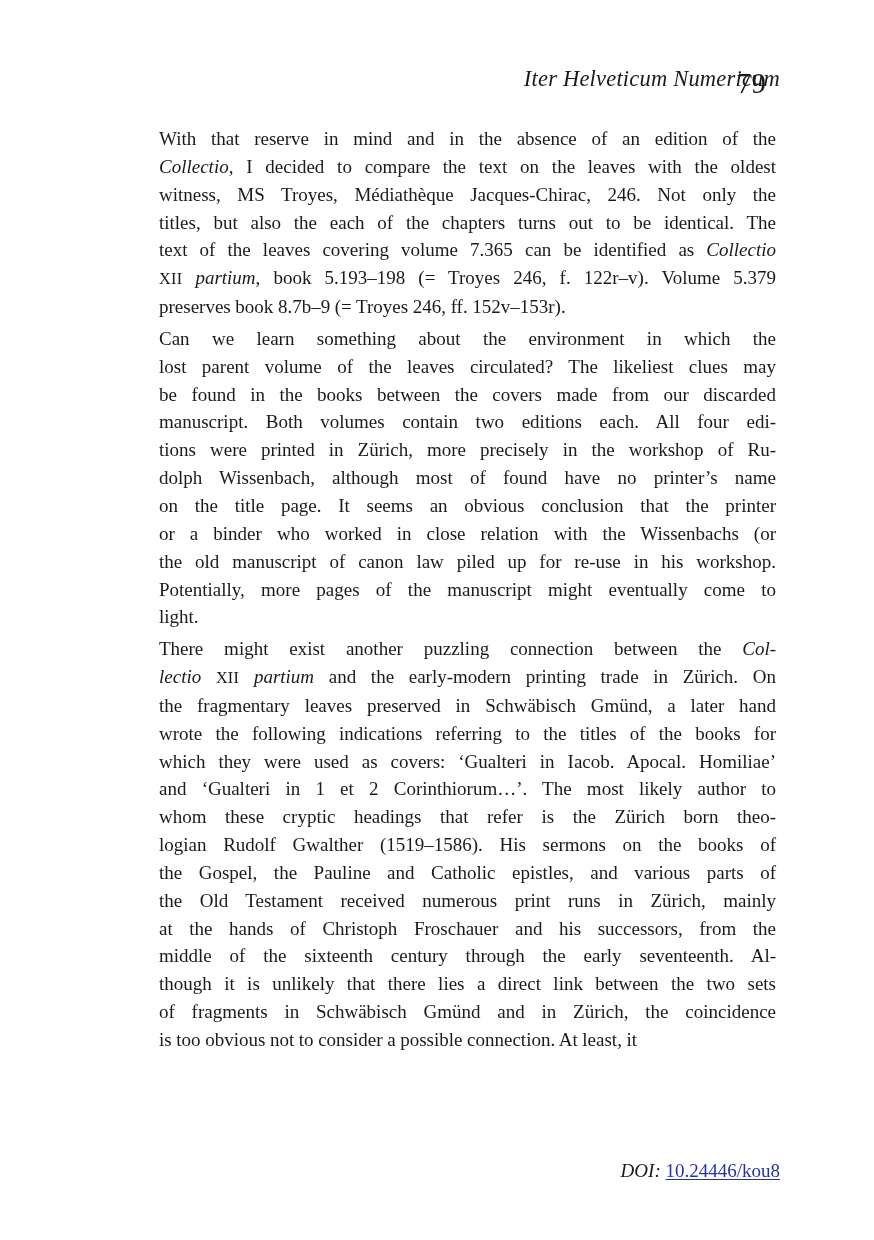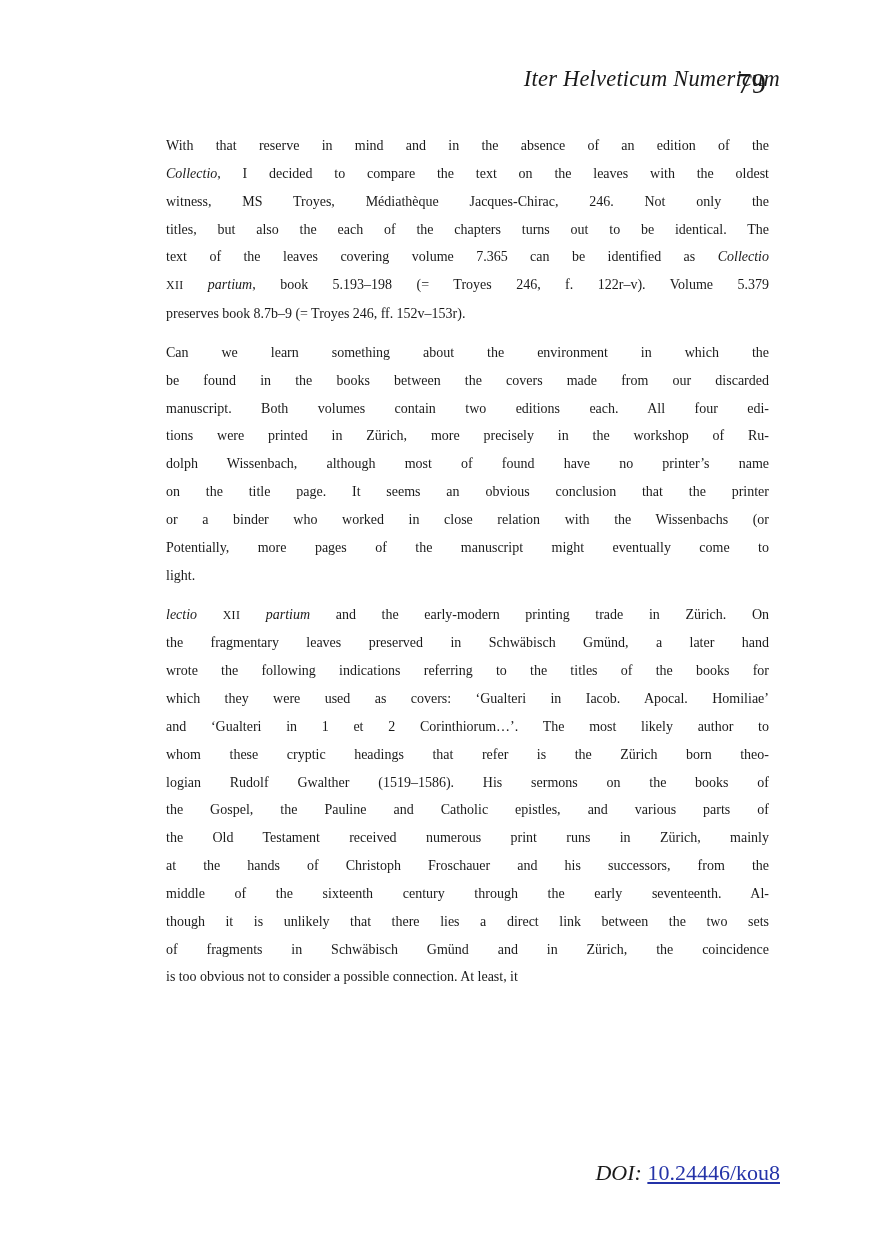--- a/index.html
+++ b/index.html
@@ -52,24 +52,24 @@
   }
 
   
   .textblock {
     position: absolute;
     left: 126px;
     top: 121px;
     width: 654px;
   }
   .para {
-    margin: 11px;
+    margin: 4px;
     text-indent: 29px;
     text-align: justify;
-    font-size: 14px;
+    font-size: 19px;
     line-height: 27.85px;
     color: #1a1a1a;
     -webkit-hyphens: none;
     hyphens: none;
     word-spacing: -0.15px;
   }
   
   .para .ln {
     display: block;
     white-space: nowrap;
@@ -90,21 +90,21 @@
   .sc {
     font-size: 0.85em;
     letter-spacing: 0.3px;
   }
 
   
   .doi {
     position: absolute;
     right: 94px;
     top: 1160px;
-    font-size: 22px;
+    font-size: 19px;
     color: #1a1a1a;
     white-space: nowrap;
   }
   .doi .doi-label {
     font-style: italic;
   }
   .doi .doi-link {
     color: #2433a8;
     text-decoration: underline;
     text-underline-offset: 1.5px;
@@ -127,31 +127,34 @@
       <span class="ln j"><i>Collectio</i><span>, I decided to compare the text on the leaves with the oldest</span></span>
       <span class="ln j"><span>witness, MS Troyes, Médiathèque Jacques-Chirac, 246. Not only the</span></span>
       <span class="ln j"><span>titles, but also the each of the chapters turns out to be identical. The</span></span>
       <span class="ln j"><span>text of the leaves covering volume 7.365 can be identified as </span><i>Collectio</i></span>
       <span class="ln j"><span class="sc">XII</span><i> partium</i><span>, book 5.193–198 (= Troyes 246, f. 122r–v). Volume 5.379</span></span>
       <span class="ln last"><span>preserves book 8.7b–9 (= Troyes 246, ff. 152v–153r).</span></span>
     </p>
 
     <p class="para">
       <span class="ln j first"><span>Can we learn something about the environment in which the</span></span>
+      <span class="ln j"><span>lost parent volume of the leaves circulated? The likeliest clues may</span></span>
       <span class="ln j"><span>be found in the books between the covers made from our discarded</span></span>
       <span class="ln j"><span>manuscript. Both volumes contain two editions each. All four edi-</span></span>
       <span class="ln j"><span>tions were printed in Zürich, more precisely in the workshop of Ru-</span></span>
       <span class="ln j"><span>dolph Wissenbach, although most of found have no printer’s name</span></span>
       <span class="ln j"><span>on the title page. It seems an obvious conclusion that the printer</span></span>
       <span class="ln j"><span>or a binder who worked in close relation with the Wissenbachs (or</span></span>
+      <span class="ln j"><span>the old manuscript of canon law piled up for re-use in his workshop.</span></span>
       <span class="ln j"><span>Potentially, more pages of the manuscript might eventually come to</span></span>
       <span class="ln last"><span>light.</span></span>
     </p>
 
     <p class="para">
+      <span class="ln j first"><span>There might exist another puzzling connection between the </span><i>Col-</i></span>
       <span class="ln j"><i>lectio </i><span class="sc">XII</span><i> partium</i><span> and the early-modern printing trade in Zürich. On</span></span>
       <span class="ln j"><span>the fragmentary leaves preserved in Schwäbisch Gmünd, a later hand</span></span>
       <span class="ln j"><span>wrote the following indications referring to the titles of the books for</span></span>
       <span class="ln j"><span>which they were used as covers: ‘Gualteri in Iacob. Apocal. Homiliae’</span></span>
       <span class="ln j"><span>and ‘Gualteri in 1 et 2 Corinthiorum…’. The most likely author to</span></span>
       <span class="ln j"><span>whom these cryptic headings that refer is the Zürich born theo-</span></span>
       <span class="ln j"><span>logian Rudolf Gwalther (1519–1586). His sermons on the books of</span></span>
       <span class="ln j"><span>the Gospel, the Pauline and Catholic epistles, and various parts of</span></span>
       <span class="ln j"><span>the Old Testament received numerous print runs in Zürich, mainly</span></span>
       <span class="ln j"><span>at the hands of Christoph Froschauer and his successors, from the</span></span>

